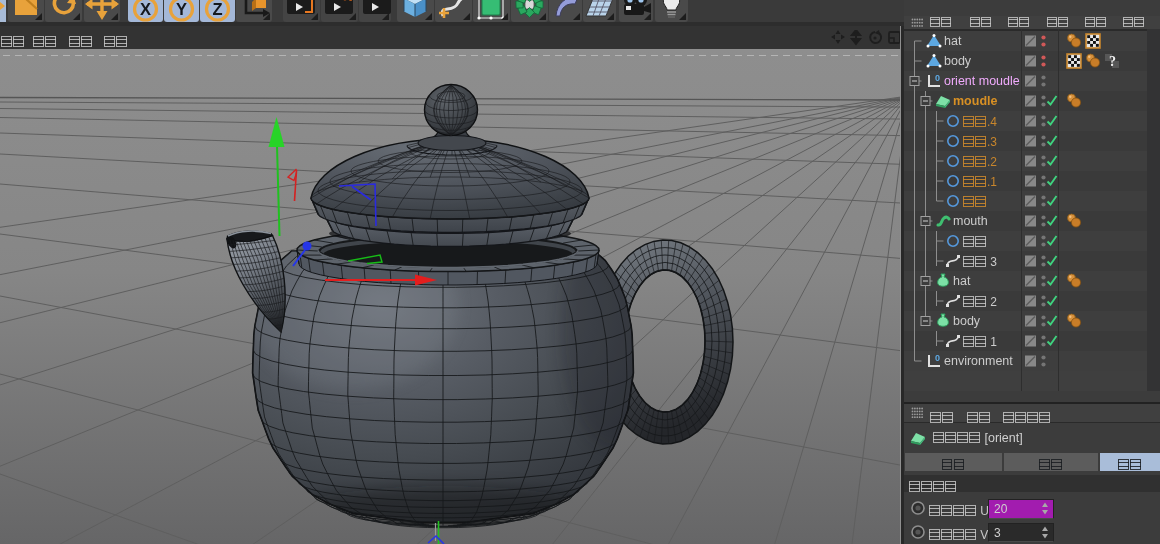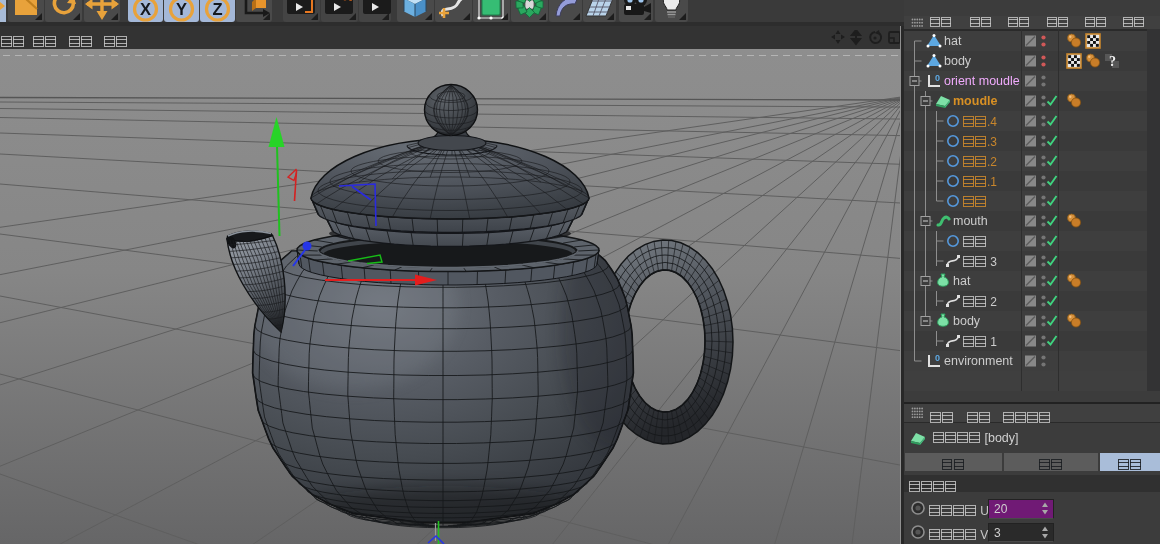--- a/index.html
+++ b/index.html
@@ -687,31 +687,31 @@
       </g>
     </svg>
     <div style="position:absolute;left:26px;top:392px"><i class="h"></i><i class="h"></i></div>
     <div style="position:absolute;left:63px;top:392px"><i class="h"></i><i class="h"></i></div>
     <div style="position:absolute;left:99px;top:392px"><i class="h"></i><i class="h"></i><i class="h"></i><i class="h"></i></div>
     <svg width="16" height="16" viewBox="0 0 16 16" style="position:absolute;left:6px;top:414px">
       <polygon points="1,11 6,3 15,7 10,13" fill="#7de0a6"></polygon>
       <polygon points="1,11 10,13 10,15 1,13" fill="#2f9f5f"></polygon>
       <polygon points="10,13 15,7 15,9 10,15" fill="#45c07f"></polygon>
     </svg>
-    <div style="position:absolute;left:29px;top:415px;font-size:12.5px;color:#d0d0d0"><i class="h"></i><i class="h"></i><i class="h"></i><i class="h"></i> <span style="font-family:'Liberation Sans'">[body]</span></div>
+    <div style="position:absolute;left:29px;top:415px;font-size:12.5px;color:#d0d0d0"><i class="h"></i><i class="h"></i><i class="h"></i><i class="h"></i> <span style="font-family:'Liberation Sans'">[orient]</span></div>
     <div style="position:absolute;left:1px;top:437px;width:97px;height:18px;background:#5c5c5c;text-align:center;padding-top:2px;box-sizing:border-box"><i class="hd"></i><i class="hd"></i></div>
     <div style="position:absolute;left:100px;top:437px;width:94px;height:18px;background:#5c5c5c;text-align:center;padding-top:2px;box-sizing:border-box"><i class="hd"></i><i class="hd"></i></div>
     <div style="position:absolute;left:196px;top:437px;width:60px;height:18px;background:#a9bdd9;text-align:center;padding-top:2px;box-sizing:border-box"><i class="hd"></i><i class="hd"></i></div>
     <div style="position:absolute;left:0;top:459px;width:256px;height:17px;background:#303030;padding:2px 0 0 5px;box-sizing:border-box"><i class="h"></i><i class="h"></i><i class="h"></i><i class="h"></i></div>
     <svg width="16" height="16" viewBox="0 0 16 16" style="position:absolute;left:6px;top:484px">
       <circle cx="8" cy="8" r="6" fill="#2c2c2c" stroke="#8e8e8e" stroke-width="1.6"></circle>
       <circle cx="8" cy="8" r="2.6" fill="#555"></circle>
     </svg>
     <div style="position:absolute;left:25px;top:485px"><i class="h"></i><i class="h"></i><i class="h"></i><i class="h"></i><span style="font-size:12px;color:#c8c8c8;font-family:'Liberation Sans'"> U</span></div>
-    <div style="position:absolute;left:84px;top:483px;width:66px;height:20px;background:#701a75;border:1px solid #222;border-bottom-color:#4a4a4a;box-sizing:border-box">
+    <div style="position:absolute;left:84px;top:483px;width:66px;height:20px;background:#a21caf;border:1px solid #222;border-bottom-color:#4a4a4a;box-sizing:border-box">
       <span style="position:absolute;left:5px;top:2px;font-size:12px;color:#cfcfcf;font-family:'Liberation Sans'">20</span>
       <svg width="8" height="13" viewBox="0 0 8 13" style="position:absolute;right:4px;top:2px">
         <polygon points="4,0.5 7,5 1,5" fill="#a8a8a8"></polygon>
         <polygon points="4,12.5 7,8 1,8" fill="#a8a8a8"></polygon>
       </svg>
     </div>
     <svg width="16" height="16" viewBox="0 0 16 16" style="position:absolute;left:6px;top:508px">
       <circle cx="8" cy="8" r="6" fill="#2c2c2c" stroke="#8e8e8e" stroke-width="1.6"></circle>
       <circle cx="8" cy="8" r="2.6" fill="#555"></circle>
     </svg>

